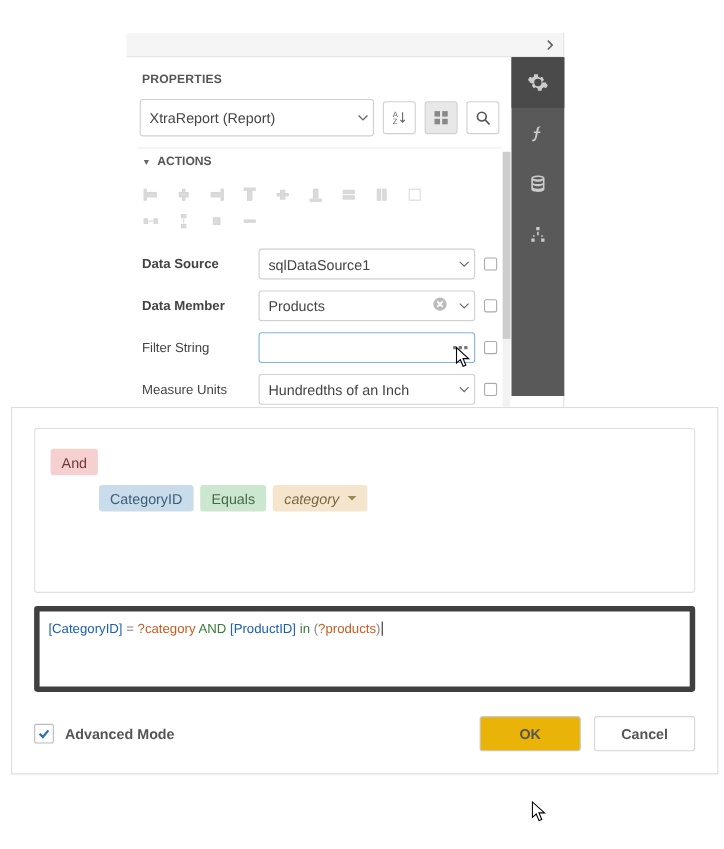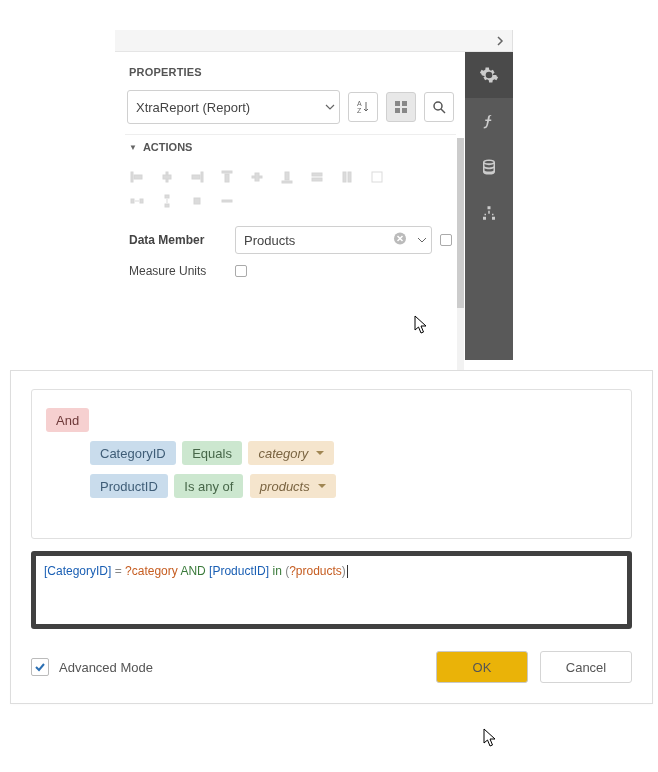--- a/index.html
+++ b/index.html
@@ -300,20 +300,21 @@
     }
     .tok-field { color: #1a5fb4; }
     .tok-op { color: #888; }
     .tok-kw { color: #3a7a3a; }
     .tok-param { color: #c65d21; }
     .fe-footer {
       display: flex;
       align-items: center;
       justify-content: space-between;
       margin-top: 22px;
+      font-weight: bold;
     }
     .adv-mode {
       display: flex;
       align-items: center;
       gap: 10px;
       font-size: 13px;
       color: #555;
     }
     .adv-check {
       width: 18px;
@@ -504,41 +505,73 @@
               </svg>
             </span>
           <span class="tool-icon">
               <svg width="14" height="14">
                 <rect x="2" y="6" width="10" height="2" fill="#999"></rect>
               </svg>
             </span>
         </div>
       </div>
 
+      <div class="field-row">
+        <div class="field-label bold">Data Source</div>
+        <div class="field-input">
+          <span>sqlDataSource1</span>
+          <span class="inline-icon">
+              <svg width="10" height="10">
+                <path d="M1 3 L5 7 L9 3" stroke="#666" fill="none"></path>
+              </svg>
+            </span>
+        </div>
+        <div class="checkbox-after"></div>
+      </div>
 
       <div class="field-row">
         <div class="field-label bold">Data Member</div>
         <div class="field-input">
           <span>Products</span>
           <span class="clear-icon"><svg width="14" height="14">
                 <circle cx="7" cy="7" r="6" fill="#bbb"></circle>
                 <path d="M4.5 4.5l5 5M9.5 4.5l-5 5" stroke="#fff" stroke-width="1.5"></path>
               </svg></span>
           <span class="inline-icon">
               <svg width="10" height="10">
                 <path d="M1 3 L5 7 L9 3" stroke="#666" fill="none"></path>
               </svg>
             </span>
         </div>
         <div class="checkbox-after"></div>
       </div>
 
+      <div class="field-row">
+        <div class="field-label">Filter String</div>
+        <div class="field-input focused">
+          <span></span>
+          <span class="ellipsis-btn">
+              <span></span>
+              <span></span>
+              <span></span>
+            </span>
+        </div>
+        <div class="checkbox-after"></div>
+      </div>
 
       <div class="field-row">
         <div class="field-label">Measure Units</div>
+        <div class="field-input">
+          <span>Hundredths of an Inch</span>
+          <span class="inline-icon">
+              <svg width="10" height="10">
+                <path d="M1 3 L5 7 L9 3" stroke="#666" fill="none"></path>
+              </svg>
+            </span>
+        </div>
         <div class="checkbox-after"></div>
       </div>
 
     </div>
     <div class="scroll-track">
         <div class="scroll-thumb"></div>
       </div>
   </div>
 </div>
 
@@ -547,25 +580,20 @@
   </svg>
 
 <div class="filter-editor">
 
   <div class="fe-canvas">
     <span class="pill pill-red">And</span>
     <div class="cond-row">
       <span class="pill pill-blue">CategoryID</span>
       <span class="pill pill-green">Equals</span>
       <span class="pill pill-orange">category</span>
-    </div>
-    <div class="cond-row">
-      <span class="pill pill-blue">ProductID</span>
-      <span class="pill pill-green">Is any of</span>
-      <span class="pill pill-orange">products</span>
     </div>
   </div>
 
   <div class="fe-text" id="expr-box"><span class="tok-field">[CategoryID]</span><span class="tok-op"> = </span><span class="tok-param">?category</span><span class="tok-kw"> AND </span><span class="tok-field">[ProductID]</span><span class="tok-kw"> in </span><span class="tok-op">(</span><span class="tok-param">?products</span><span class="tok-op">)</span><span class="text-cursor"></span></div>
 
   <div class="fe-footer">
     <div class="adv-mode">
       <div class="adv-check">
         <svg width="12" height="12" viewBox="0 0 12 12">
             <path d="M2 6 L5 9 L10 3" stroke="#2b6fb3" fill="none" stroke-width="2"></path>

